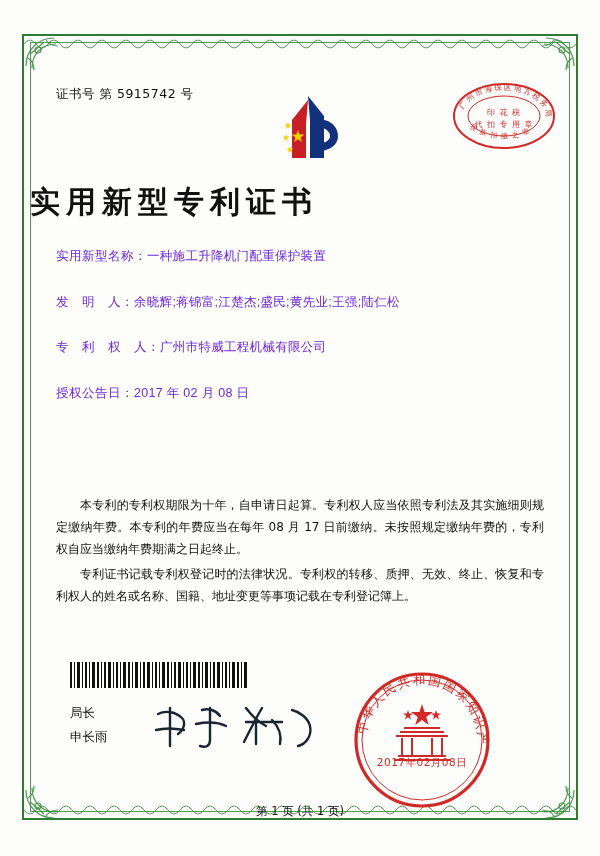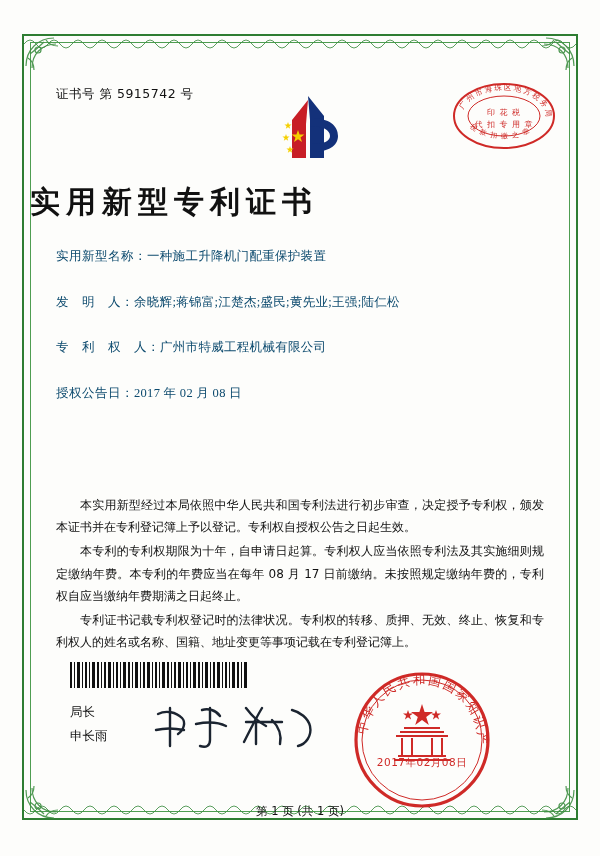--- a/index.html
+++ b/index.html
@@ -121,23 +121,23 @@
     font-family: "DejaVu Sans", "Liberation Sans", sans-serif;
   }
 
   .fields {
     position: absolute;
     left: 26px; top: 206px;
     width: 490px;
   }
   .field-row {
     font-size: 12.5px;
-    color: #0c4a6e;
+    color: #6d28d9;
     margin-bottom: 28px;
-    font-family: Liberation Serif, serif;
+    font-family: Liberation Sans, sans-serif;
     line-height: 1.4;
   }
   .field-row .lbl { letter-spacing: 0.5px; }
   .field-row .val { letter-spacing: 0.3px; }
 
   .paragraphs {
     position: absolute;
     left: 26px; top: 452px;
     width: 488px;
     font-size: 12px;
@@ -156,21 +156,21 @@
     position: absolute;
     left: 40px; top: 620px;
     width: 180px; height: 26px;
   }
 
   
   .sign-block {
     position: absolute;
     left: 40px; top: 660px;
     font-size: 12.5px;
-    font-family: Liberation Mono, monospace;
+    font-family: Liberation Sans, sans-serif;
     line-height: 1.9;
     color: #111;
   }
   .signature {
     position: absolute;
     left: 120px; top: 658px;
     width: 170px; height: 54px;
     color: #1b2430;
   }
 
@@ -323,21 +323,20 @@
       </div>
       <div class="field-row">
         <span class="lbl">专　利　权　人：</span><span class="val">广州市特威工程机械有限公司</span>
       </div>
       <div class="field-row">
         <span class="lbl">授权公告日：</span><span class="val">2017 年 02 月 08 日</span>
       </div>
     </div>
 
     <div class="paragraphs">
-      <p>本实用新型经过本局依照中华人民共和国专利法进行初步审查，决定授予专利权，颁发本证书并在专利登记簿上予以登记。专利权自授权公告之日起生效。</p>
       <p>本专利的专利权期限为十年，自申请日起算。专利权人应当依照专利法及其实施细则规定缴纳年费。本专利的年费应当在每年 08 月 17 日前缴纳。未按照规定缴纳年费的，专利权自应当缴纳年费期满之日起终止。</p>
       <p>专利证书记载专利权登记时的法律状况。专利权的转移、质押、无效、终止、恢复和专利权人的姓名或名称、国籍、地址变更等事项记载在专利登记簿上。</p>
     </div>
 
     <div class="barcode">
       <svg width="180" height="26" viewBox="0 0 180 26">
         <g fill="#111">
           <rect x="0" y="0" width="2" height="26"></rect>
             <rect x="4" y="0" width="1" height="26"></rect>
           <rect x="7" y="0" width="3" height="26"></rect>

